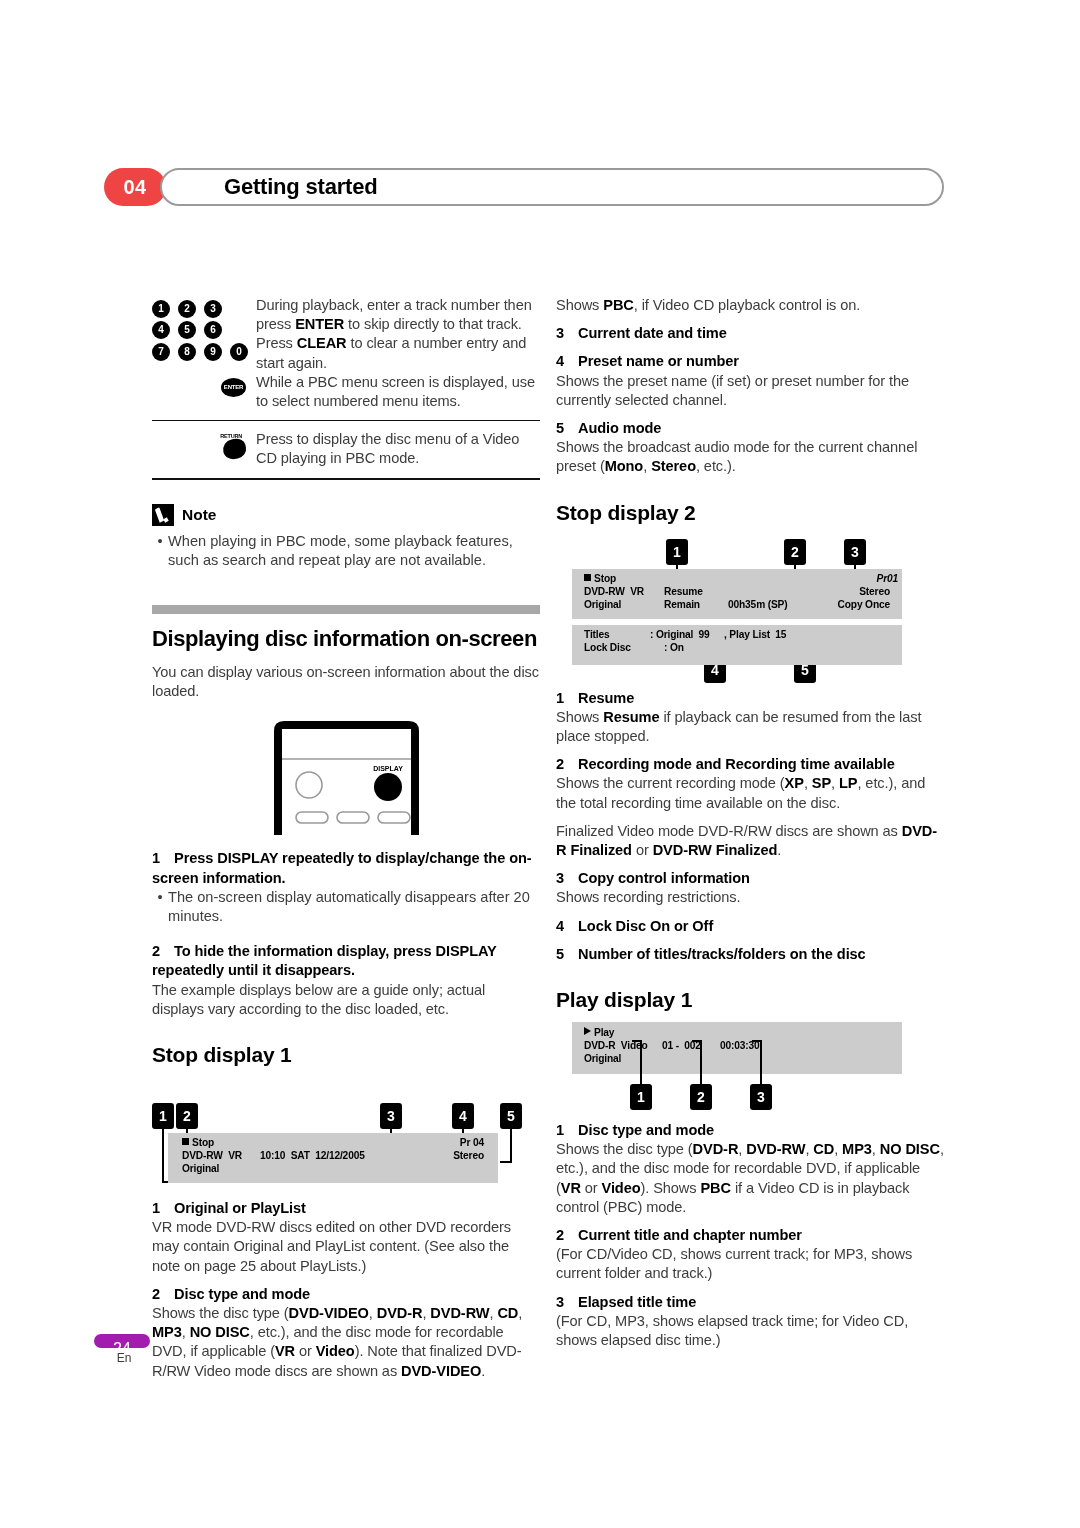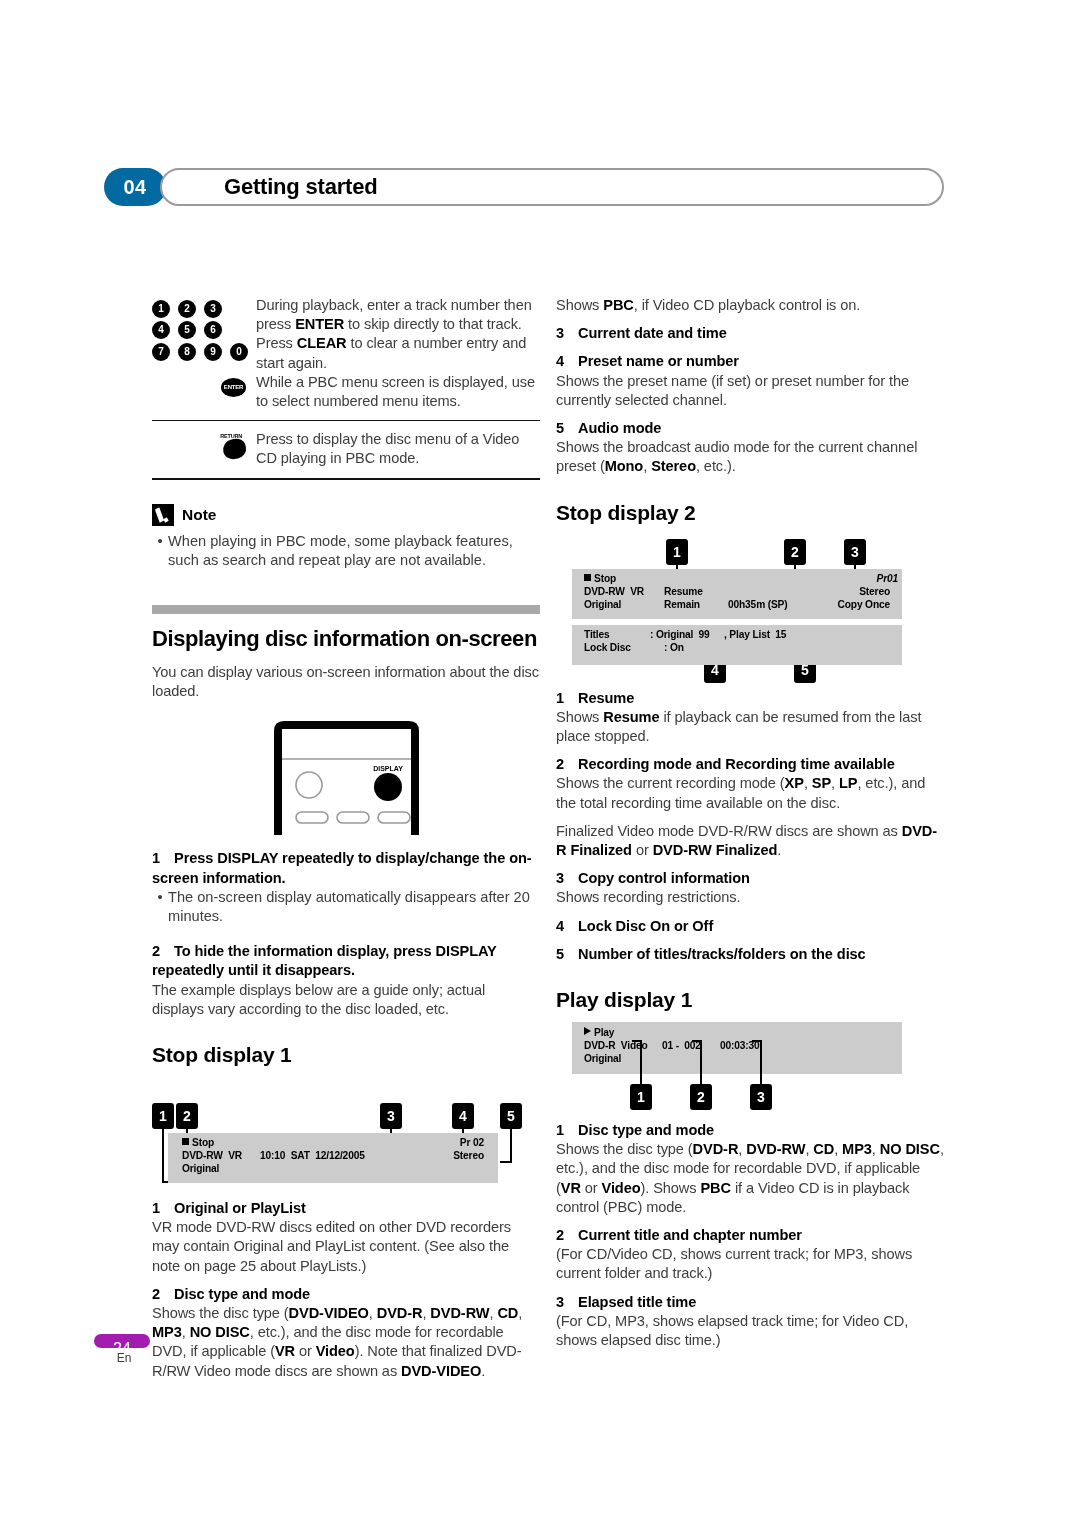--- a/index.html
+++ b/index.html
@@ -19,21 +19,21 @@
     position: absolute;
     left: 104px;
     top: 168px;
     width: 840px;
     height: 40px;
   }
   .chapter-badge {
     position: absolute;
     left: 0; top: 0;
     width: 62px; height: 38px;
-    background: #0369a1;
+    background: #ef4444;
     border-radius: 19px;
     color: #fff;
     font-weight: bold;
     font-size: 20px;
     line-height: 38px;
     text-align: center;
     letter-spacing: 0.5px;
   }
   .chapter-pill {
     position: absolute;
@@ -390,21 +390,21 @@
     <div class="leader lv" style="left:310px;top:58px; height:22px;"></div>
     <div class="leader lh" style="left:310px;top:78px; width:10px;"></div>
     <div class="leader lv" style="left:358px;top:58px; height:34px;"></div>
     <div class="leader lh" style="left:348px;top:90px; width:10px;"></div>
 
     <div class="osd-panel" style="position:absolute; left:16px; top:62px; width:330px; height:50px;">
       <div class="osd-txt" style="left:14px; top:4px;"><span class="stopsq"></span><span>Stop</span></div>
       <div class="osd-txt" style="left:14px; top:17px;">DVD-RW  VR</div>
       <div class="osd-txt" style="left:14px; top:30px;">Original</div>
       <div class="osd-txt" style="left:92px; top:17px;">10:10  SAT  12/12/2005</div>
-      <div class="osd-txt" style="right:14px; top:4px;">Pr 02</div>
+      <div class="osd-txt" style="right:14px; top:4px;">Pr 04</div>
       <div class="osd-txt" style="right:14px; top:17px;">Stereo</div>
     </div>
   </div>
 
   <div class="num-head"><span class="n">1</span><span>Original or PlayList</span></div>
   <div class="body-text">VR mode DVD-RW discs edited on other DVD recorders may contain Original and PlayList content. (See also the note on page 25 about PlayLists.)</div>
   <div class="gap-s"></div>
   <div class="num-head"><span class="n">2</span><span>Disc type and mode</span></div>
   <div class="body-text">Shows the disc type (<b>DVD-VIDEO</b>, <b>DVD-R</b>, <b>DVD-RW</b>, <b>CD</b>, <b>MP3</b>, <b>NO DISC</b>, etc.), and the disc mode for recordable DVD, if applicable (<b>VR</b> or <b>Video</b>). Note that finalized DVD-R/RW Video mode discs are shown as <b>DVD-VIDEO</b>.</div>
 </div>

